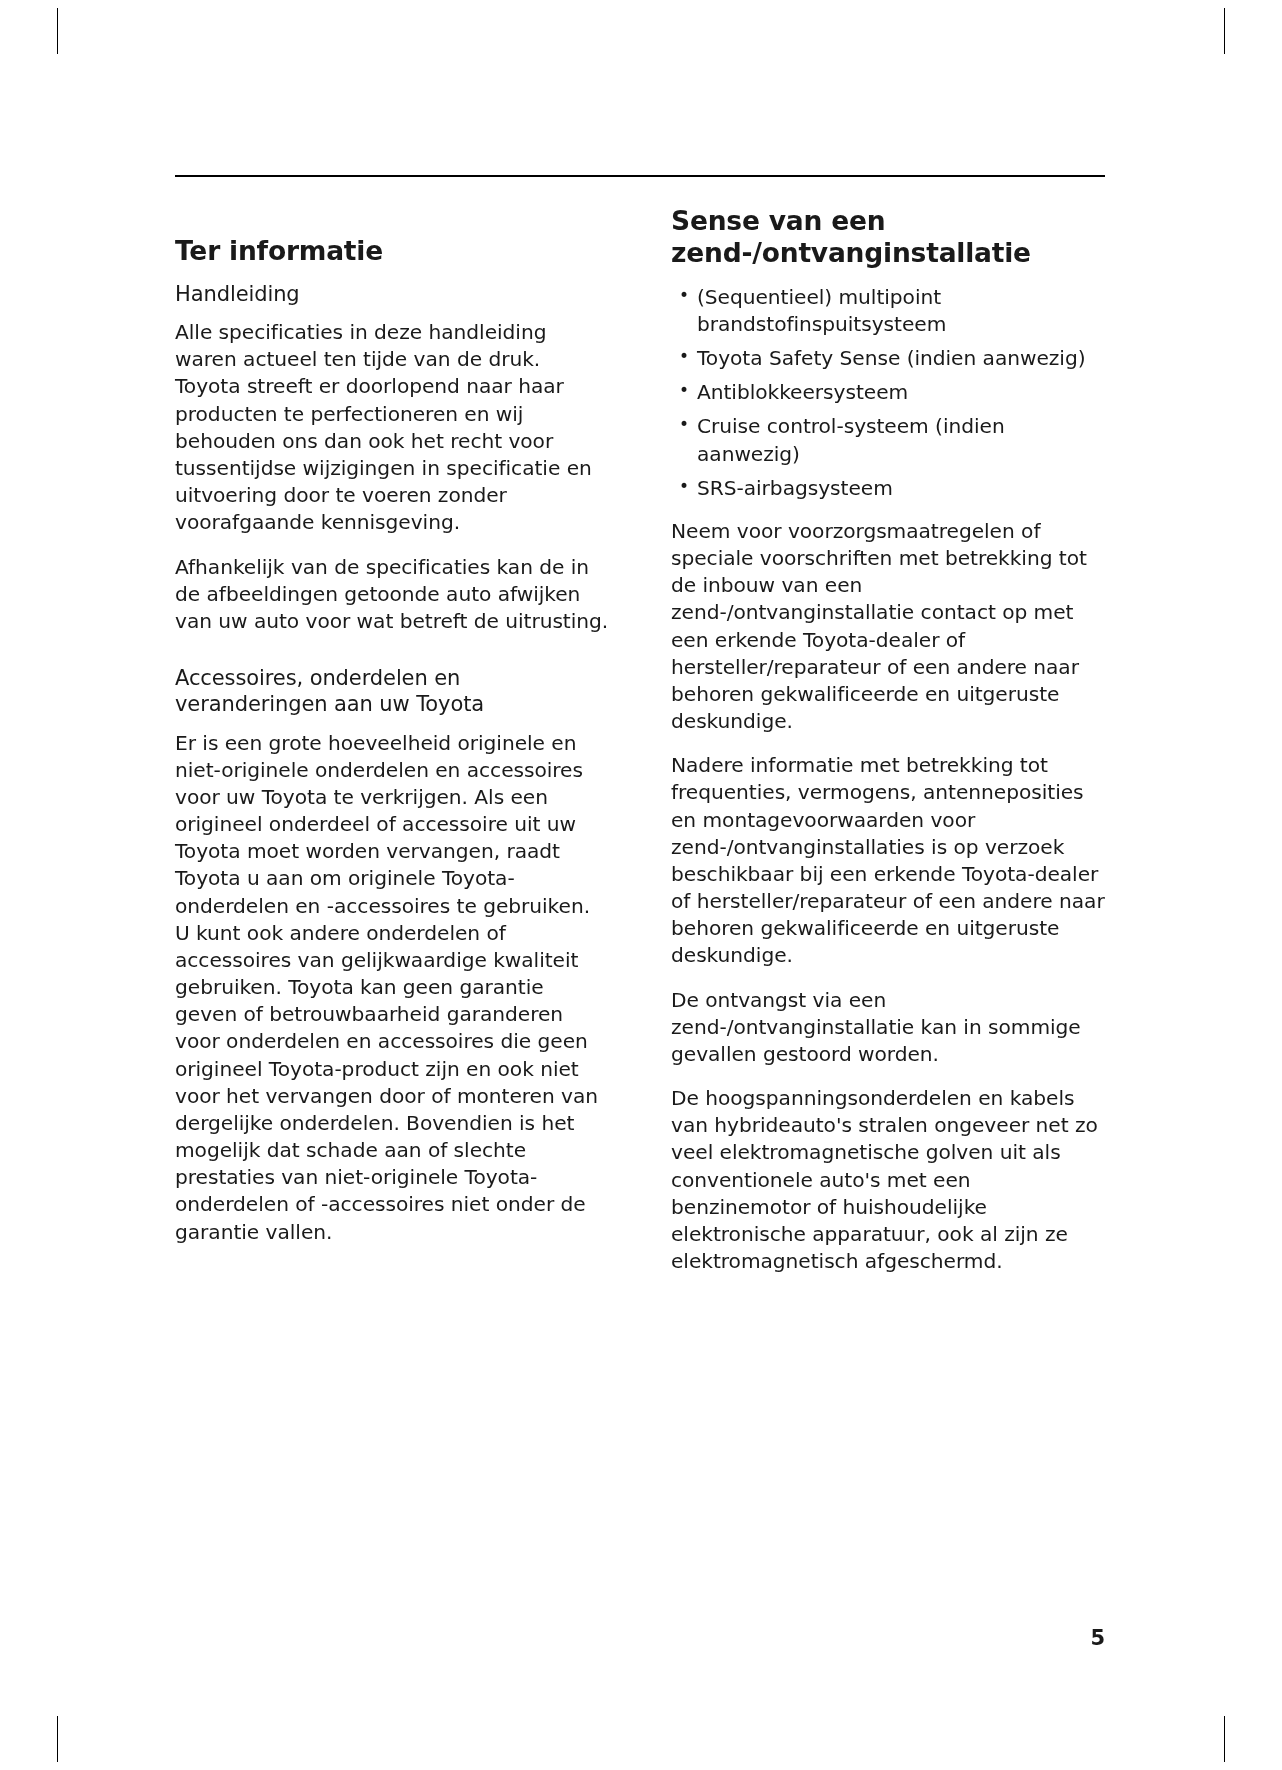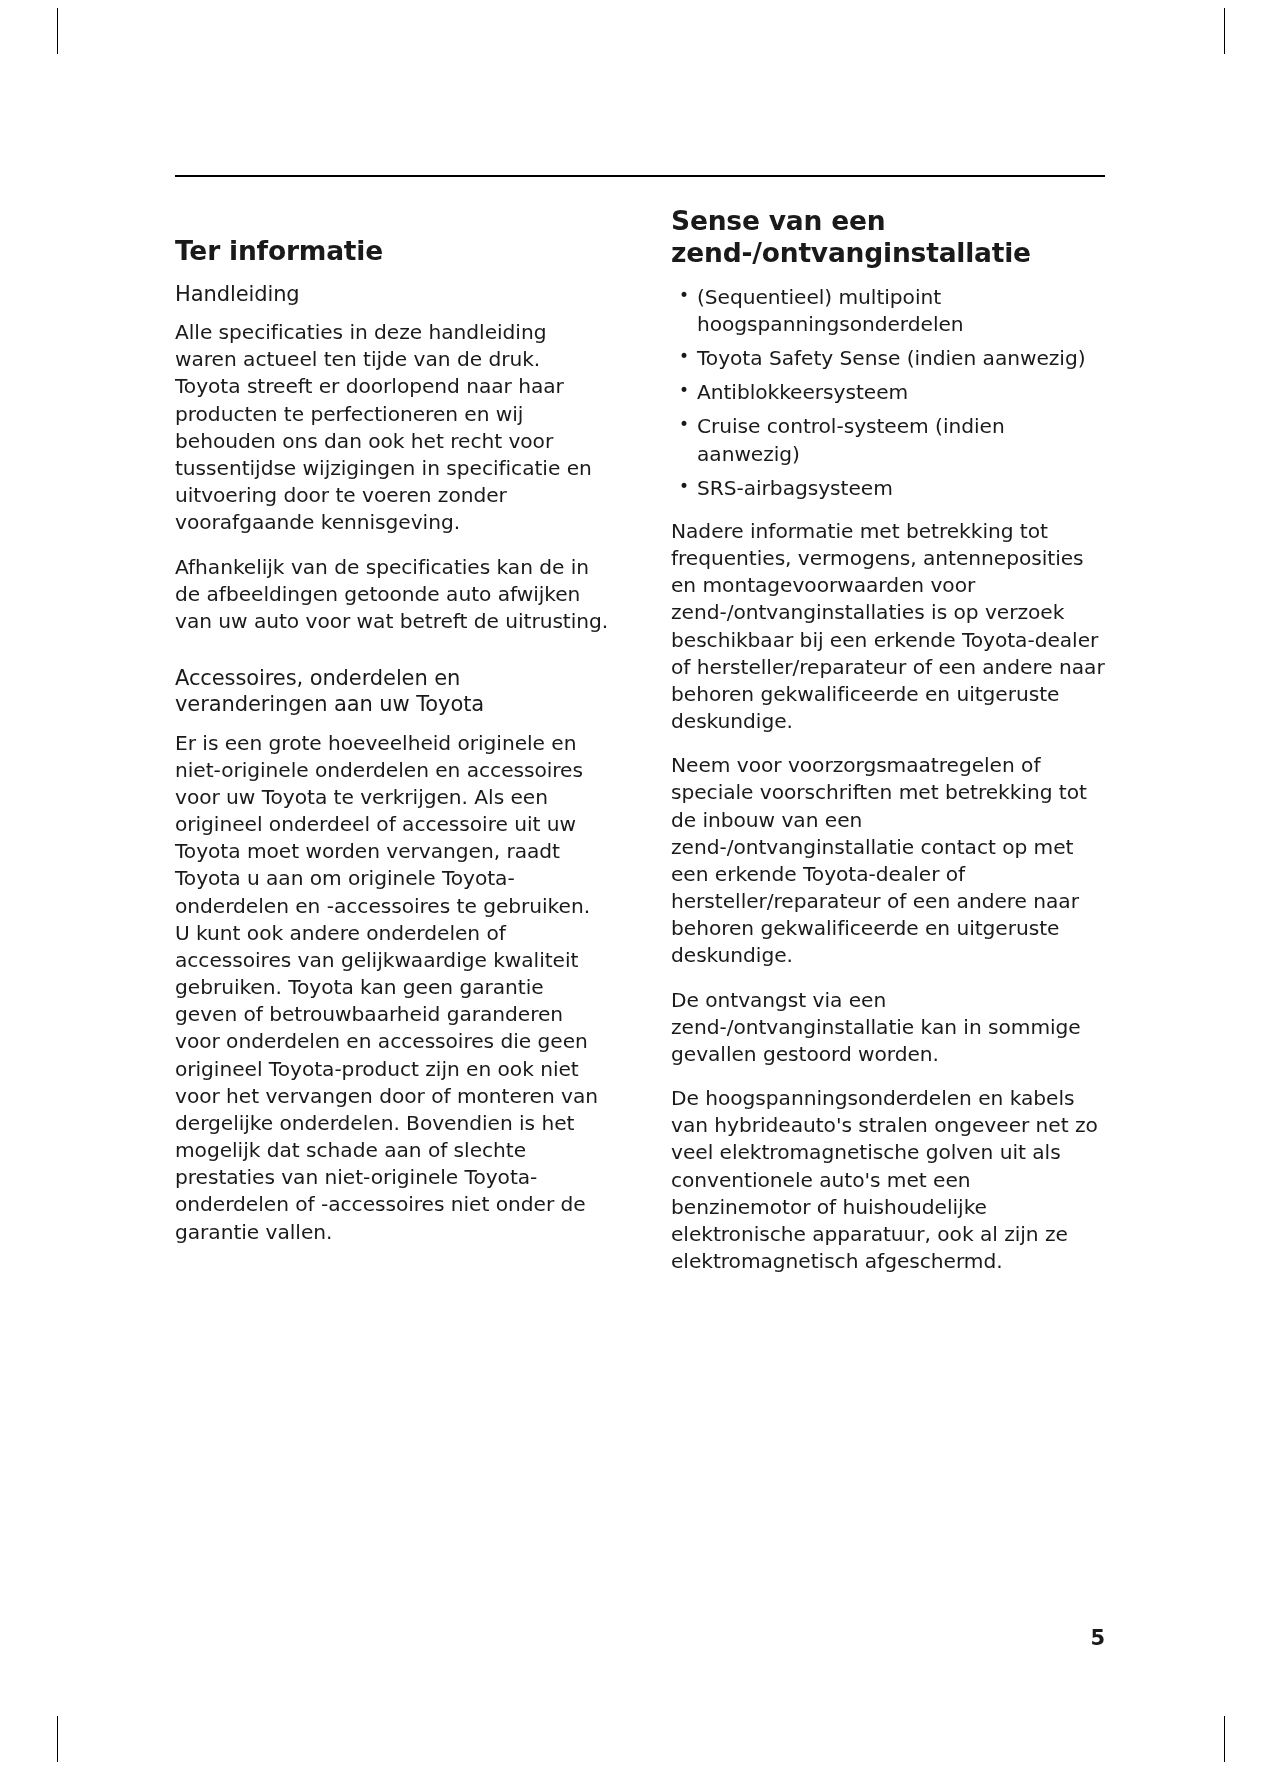--- a/index.html
+++ b/index.html
@@ -127,28 +127,28 @@
         <h2 class="sub">Handleiding</h2>
         <p class="body">Alle specificaties in deze handleiding waren actueel ten tijde van de druk. Toyota streeft er doorlopend naar haar producten te perfectioneren en wij behouden ons dan ook het recht voor tussentijdse wijzigingen in specificatie en uitvoering door te voeren zonder voorafgaande kennisgeving.</p>
         <p class="body">Afhankelijk van de specificaties kan de in de afbeeldingen getoonde auto afwijken van uw auto voor wat betreft de uitrusting.</p>
         <h2 class="sub spaced">Accessoires, onderdelen en veranderingen aan uw Toyota</h2>
         <p class="body">Er is een grote hoeveelheid originele en niet-originele onderdelen en accessoires voor uw Toyota te verkrijgen. Als een origineel onderdeel of accessoire uit uw Toyota moet worden vervangen, raadt Toyota u aan om originele Toyota-onderdelen en -accessoires te gebruiken. U kunt ook andere onderdelen of accessoires van gelijkwaardige kwaliteit gebruiken. Toyota kan geen garantie geven of betrouwbaarheid garanderen voor onderdelen en accessoires die geen origineel Toyota-product zijn en ook niet voor het vervangen door of monteren van dergelijke onderdelen. Bovendien is het mogelijk dat schade aan of slechte prestaties van niet-originele Toyota-onderdelen of -accessoires niet onder de garantie vallen.</p>
       </div>
 
       <div class="col">
         <h1 class="title">Sense van een zend-/ontvanginstallatie</h1>
         <ul class="bullets">
-          <li>(Sequentieel) multipoint hoogspanningsonderdelen</li>
+          <li>(Sequentieel) multipoint brandstofinspuitsysteem</li>
           <li>Toyota Safety Sense (indien aanwezig)</li>
           <li>Antiblokkeersysteem</li>
           <li>Cruise control-systeem (indien aanwezig)</li>
           <li>SRS-airbagsysteem</li>
         </ul>
+        <p class="body">Neem voor voorzorgsmaatregelen of speciale voorschriften met betrekking tot de inbouw van een zend-/ontvanginstallatie contact op met een erkende Toyota-dealer of hersteller/reparateur of een andere naar behoren gekwalificeerde en uitgeruste deskundige.</p>
         <p class="body">Nadere informatie met betrekking tot frequenties, vermogens, antenneposities en montagevoorwaarden voor zend-/ontvanginstallaties is op verzoek beschikbaar bij een erkende Toyota-dealer of hersteller/reparateur of een andere naar behoren gekwalificeerde en uitgeruste deskundige.</p>
-        <p class="body">Neem voor voorzorgsmaatregelen of speciale voorschriften met betrekking tot de inbouw van een zend-/ontvanginstallatie contact op met een erkende Toyota-dealer of hersteller/reparateur of een andere naar behoren gekwalificeerde en uitgeruste deskundige.</p>
         <p class="body">De ontvangst via een zend-/ontvanginstallatie kan in sommige gevallen gestoord worden.</p>
         <p class="body">De hoogspanningsonderdelen en kabels van hybrideauto's stralen ongeveer net zo veel elektromagnetische golven uit als conventionele auto's met een benzinemotor of huishoudelijke elektronische apparatuur, ook al zijn ze elektromagnetisch afgeschermd.</p>
       </div>
 
     </div>
   </div>
 
   <div class="folio-wrap">
     <div class="folio">5</div>
   </div>

